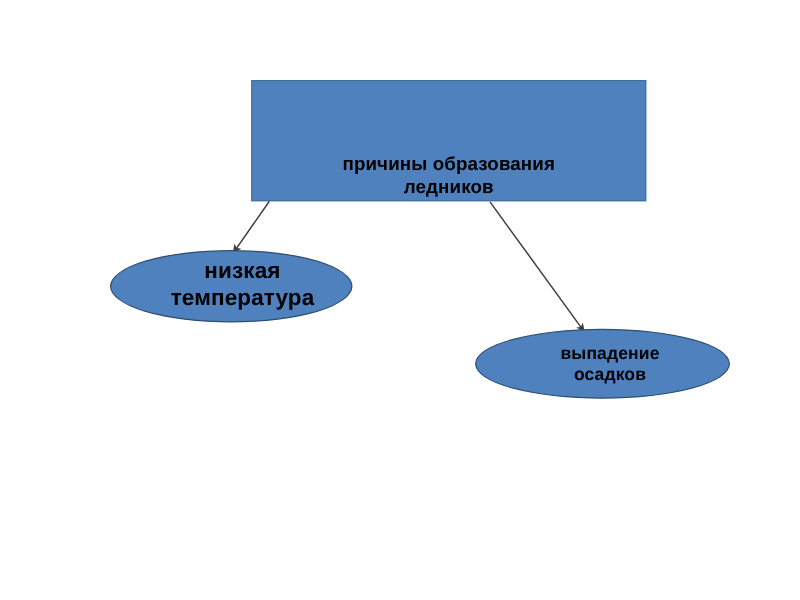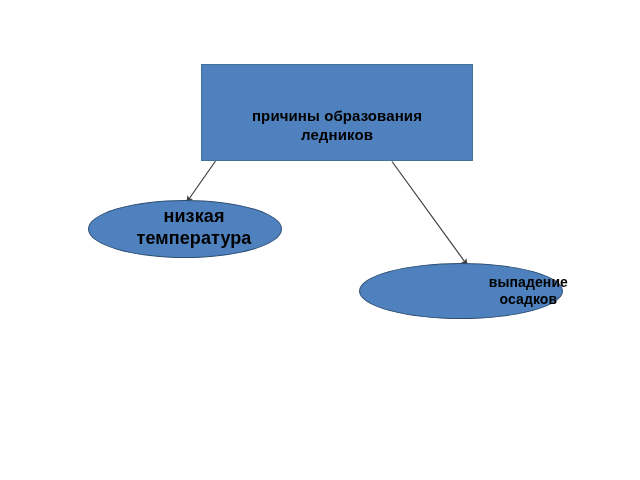--- a/index.html
+++ b/index.html
@@ -41,45 +41,44 @@
     z-index: 2;
     display: flex;
     justify-content: center;
     background: #4E81BD;
     border: 1px solid #41719C;
   }
 
   .node-rect {
     left: 201px;
     top: 64px;
-    width: 272px;
+    width: 316px;
     height: 97px;
-    align-items: center;
+    align-items: flex-end;
     padding-top: 26px;
   }
 
   .node-ellipse {
     border-radius: 50%;
     align-items: center;
     border: 1px solid #2E4F73;
   }
 
   .node-ellipse-left {
     left: 88px;
     top: 200px;
     width: 194px;
     height: 58px;
   }
 
   .node-ellipse-right {
-    left: 359px;
+    left: 380px;
     top: 263px;
     width: 204px;
     height: 56px;
-    justify-content: flex-end;
   }
 
   .node-label {
     color: #000000;
     font-weight: bold;
     font-size: 14.5px;
     line-height: 1.22;
     text-align: center;
     white-space: pre-line;
     letter-spacing: 0.1px;

